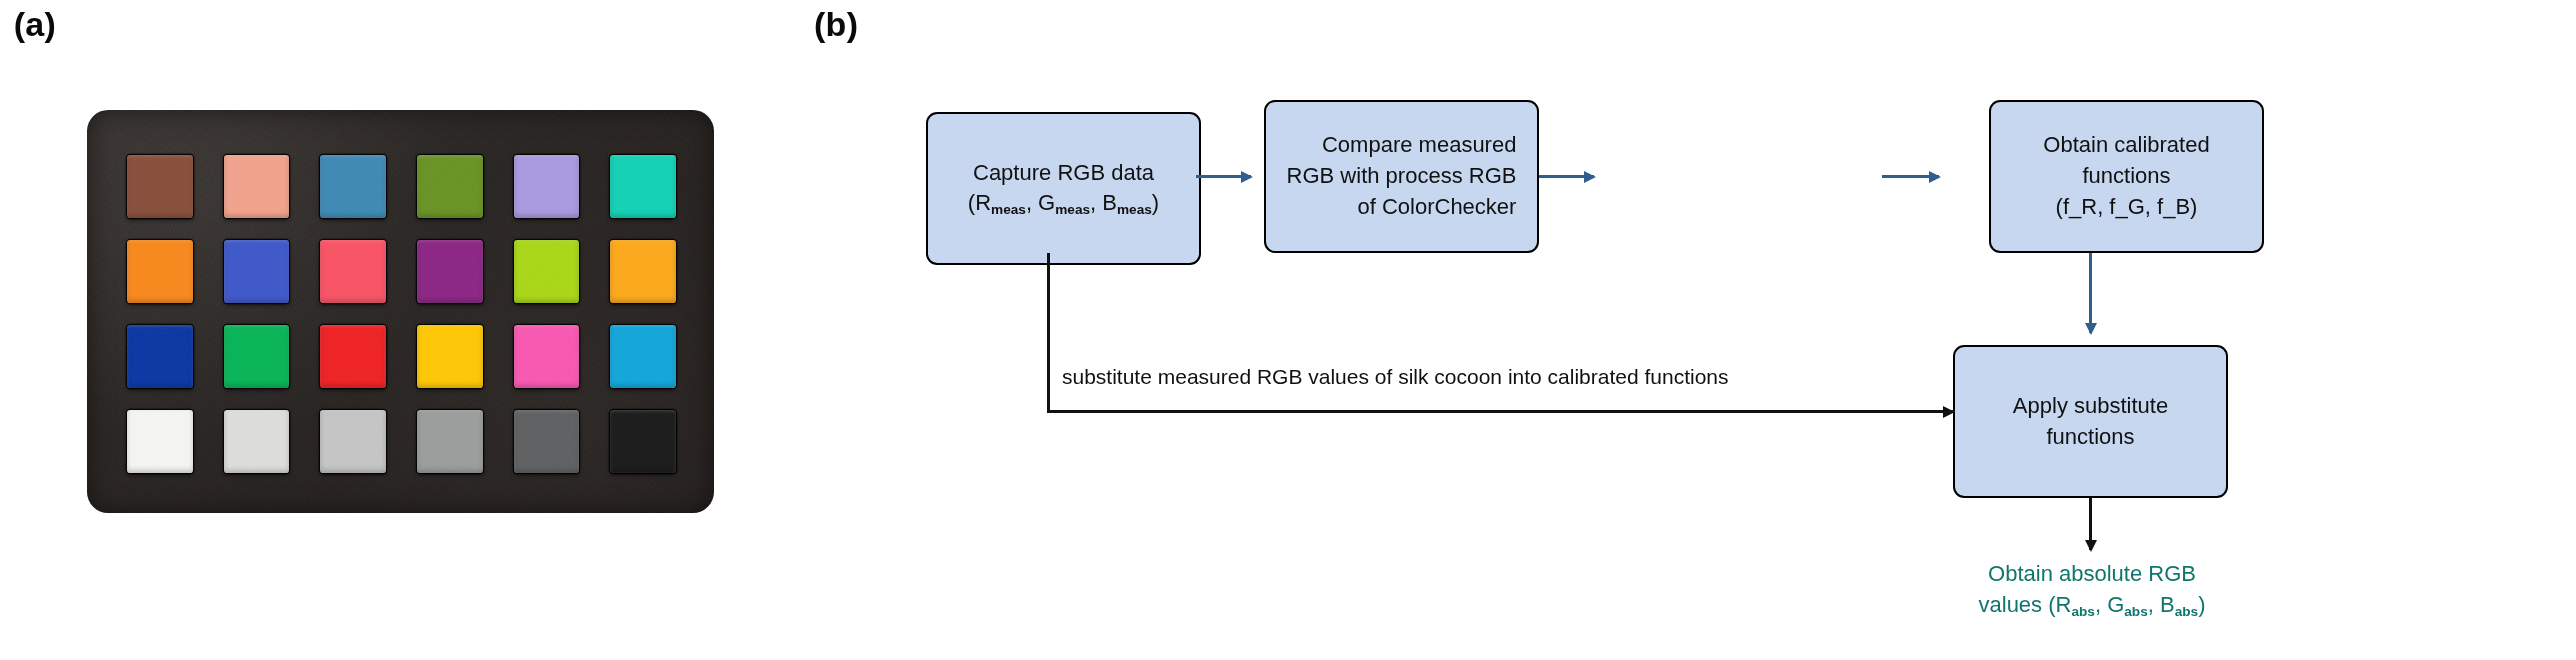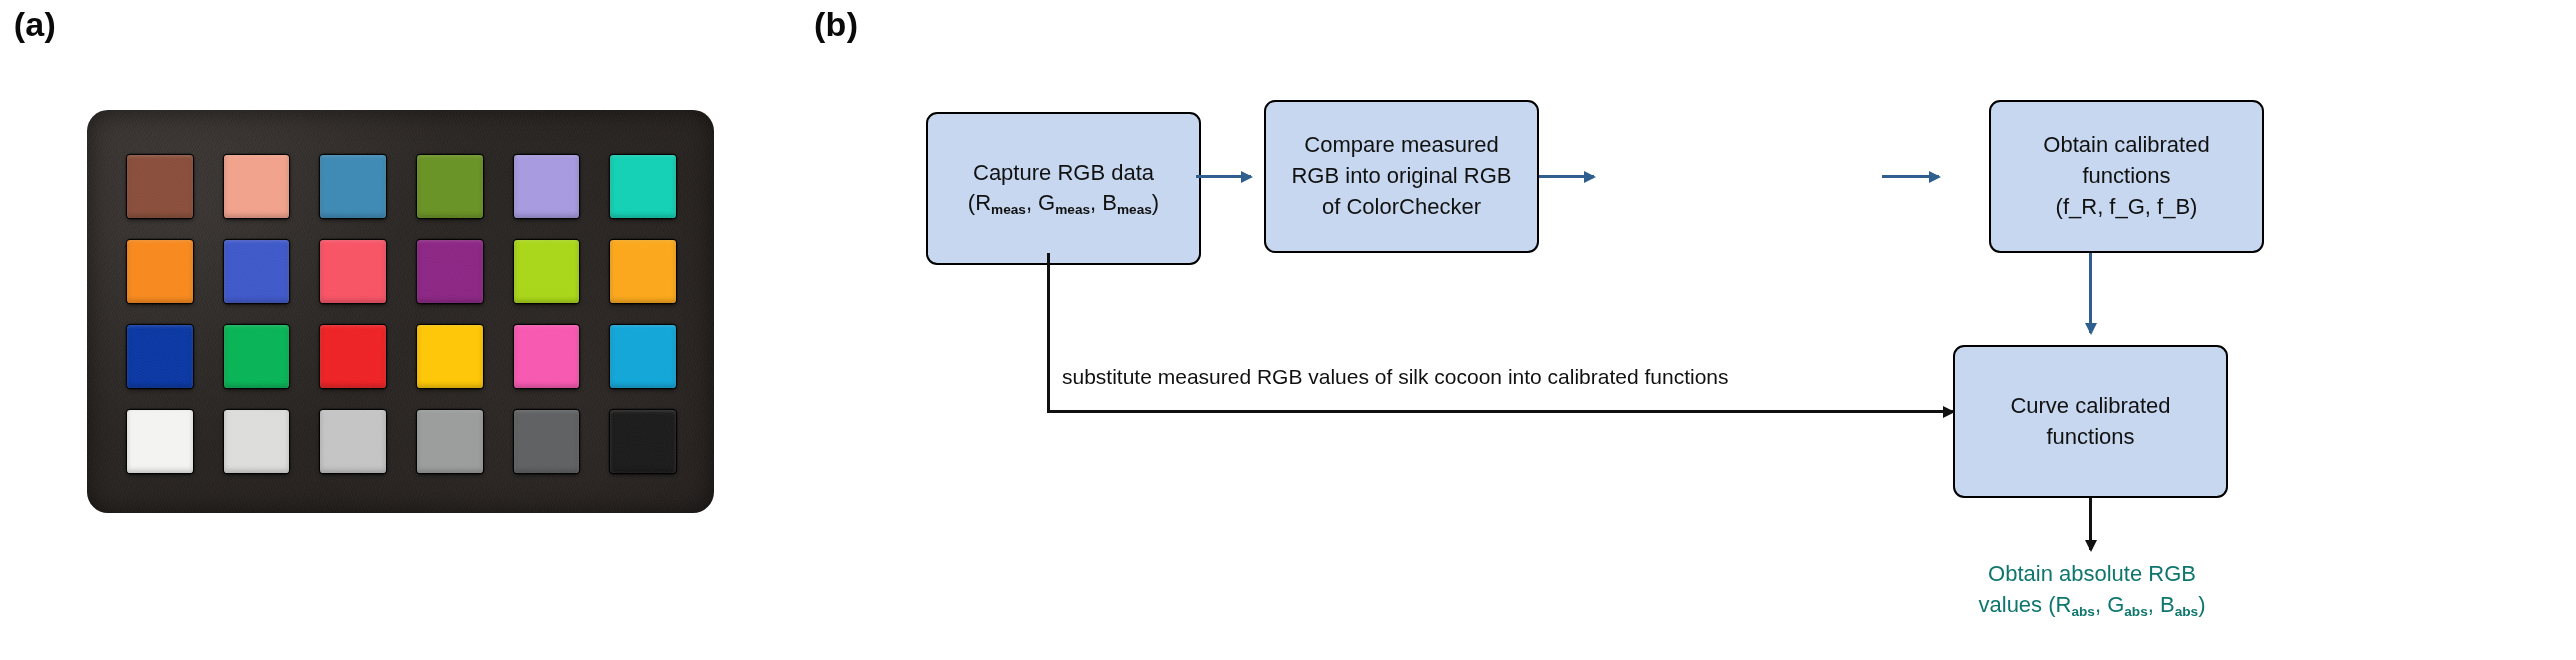--- a/index.html
+++ b/index.html
@@ -41,21 +41,21 @@
 
   .fbox{position:absolute;background:#c6d7ef;border:2.5px solid #000;border-radius:11.2px;
         display:flex;align-items:center;justify-content:center;text-align:center;
         font-size:22px;line-height:1.40;color:#111;padding:3.7px 7.5px;box-sizing:border-box;
         font-family:"Liberation Sans",sans-serif;}
   .fbox .ln{display:block;white-space:nowrap;}
   sub{font-size:.62em;vertical-align:-.28em;font-weight:bold;}
   sup{font-size:.64em;vertical-align:.52em;}
 
   #box1{left:121px;top:100px;width:275px;height:153px;margin-top:12px;}
-  #box2{left:459px;top:100px;width:275px;height:153px;}
+  #box2{left:459px;top:100px;width:275px;height:153px;text-align:right;}
   #box3{left:802px;top:100px;width:275px;height:153px;}
   #box4{left:1148px;top:100px;width:275px;height:153px;margin-left:36px;}
   #box5{left:1148px;top:345px;width:275px;height:153px;}
 
   .arrow-h{position:absolute;height:3.1px;background:#2e5f8f;}
   .arrow-h::after{content:"";position:absolute;right:-1.9px;top:50%;
       transform:translateY(-50%);border-left:12px solid #2e5f8f;
       border-top:6.9px solid transparent;border-bottom:6.9px solid transparent;}
   #a1{left:391px;top:175px;width:55px;}
   #a2{left:734px;top:175px;width:55px;}
@@ -132,40 +132,40 @@
       <div>
         <span class="ln">Capture RGB data</span>
         <span class="ln">(R<sub>meas</sub>, G<sub>meas</sub>, B<sub>meas</sub>)</span>
       </div>
     </div>
   <div class="arrow-h" id="a1"></div>
 
   <div class="fbox" id="box2">
       <div>
         <span class="ln">Compare measured</span>
-        <span class="ln">RGB into original RGB</span>
+        <span class="ln">RGB with process RGB</span>
         <span class="ln">of ColorChecker</span>
       </div>
     </div>
   <div class="arrow-h" id="a2"></div>
 
   <div class="arrow-h" id="a3"></div>
 
   <div class="fbox" id="box4">
       <div>
         <span class="ln">Obtain calibrated</span>
         <span class="ln">functions</span>
         <span class="ln">(f_R, f_G, f_B)</span>
       </div>
     </div>
   <div class="arrow-v" id="a4"></div>
 
   <div class="fbox" id="box5">
       <div>
-        <span class="ln">Curve calibrated</span>
+        <span class="ln">Apply substitute</span>
         <span class="ln">functions</span>
       </div>
     </div>
   <div class="arrow-v-dark" id="a5"></div>
 
   <div id="elbow-v"></div>
   <div id="elbow-h"></div>
 
   <div class="ftext" id="sub-label">substitute measured RGB values of silk cocoon into calibrated functions</div>
 

